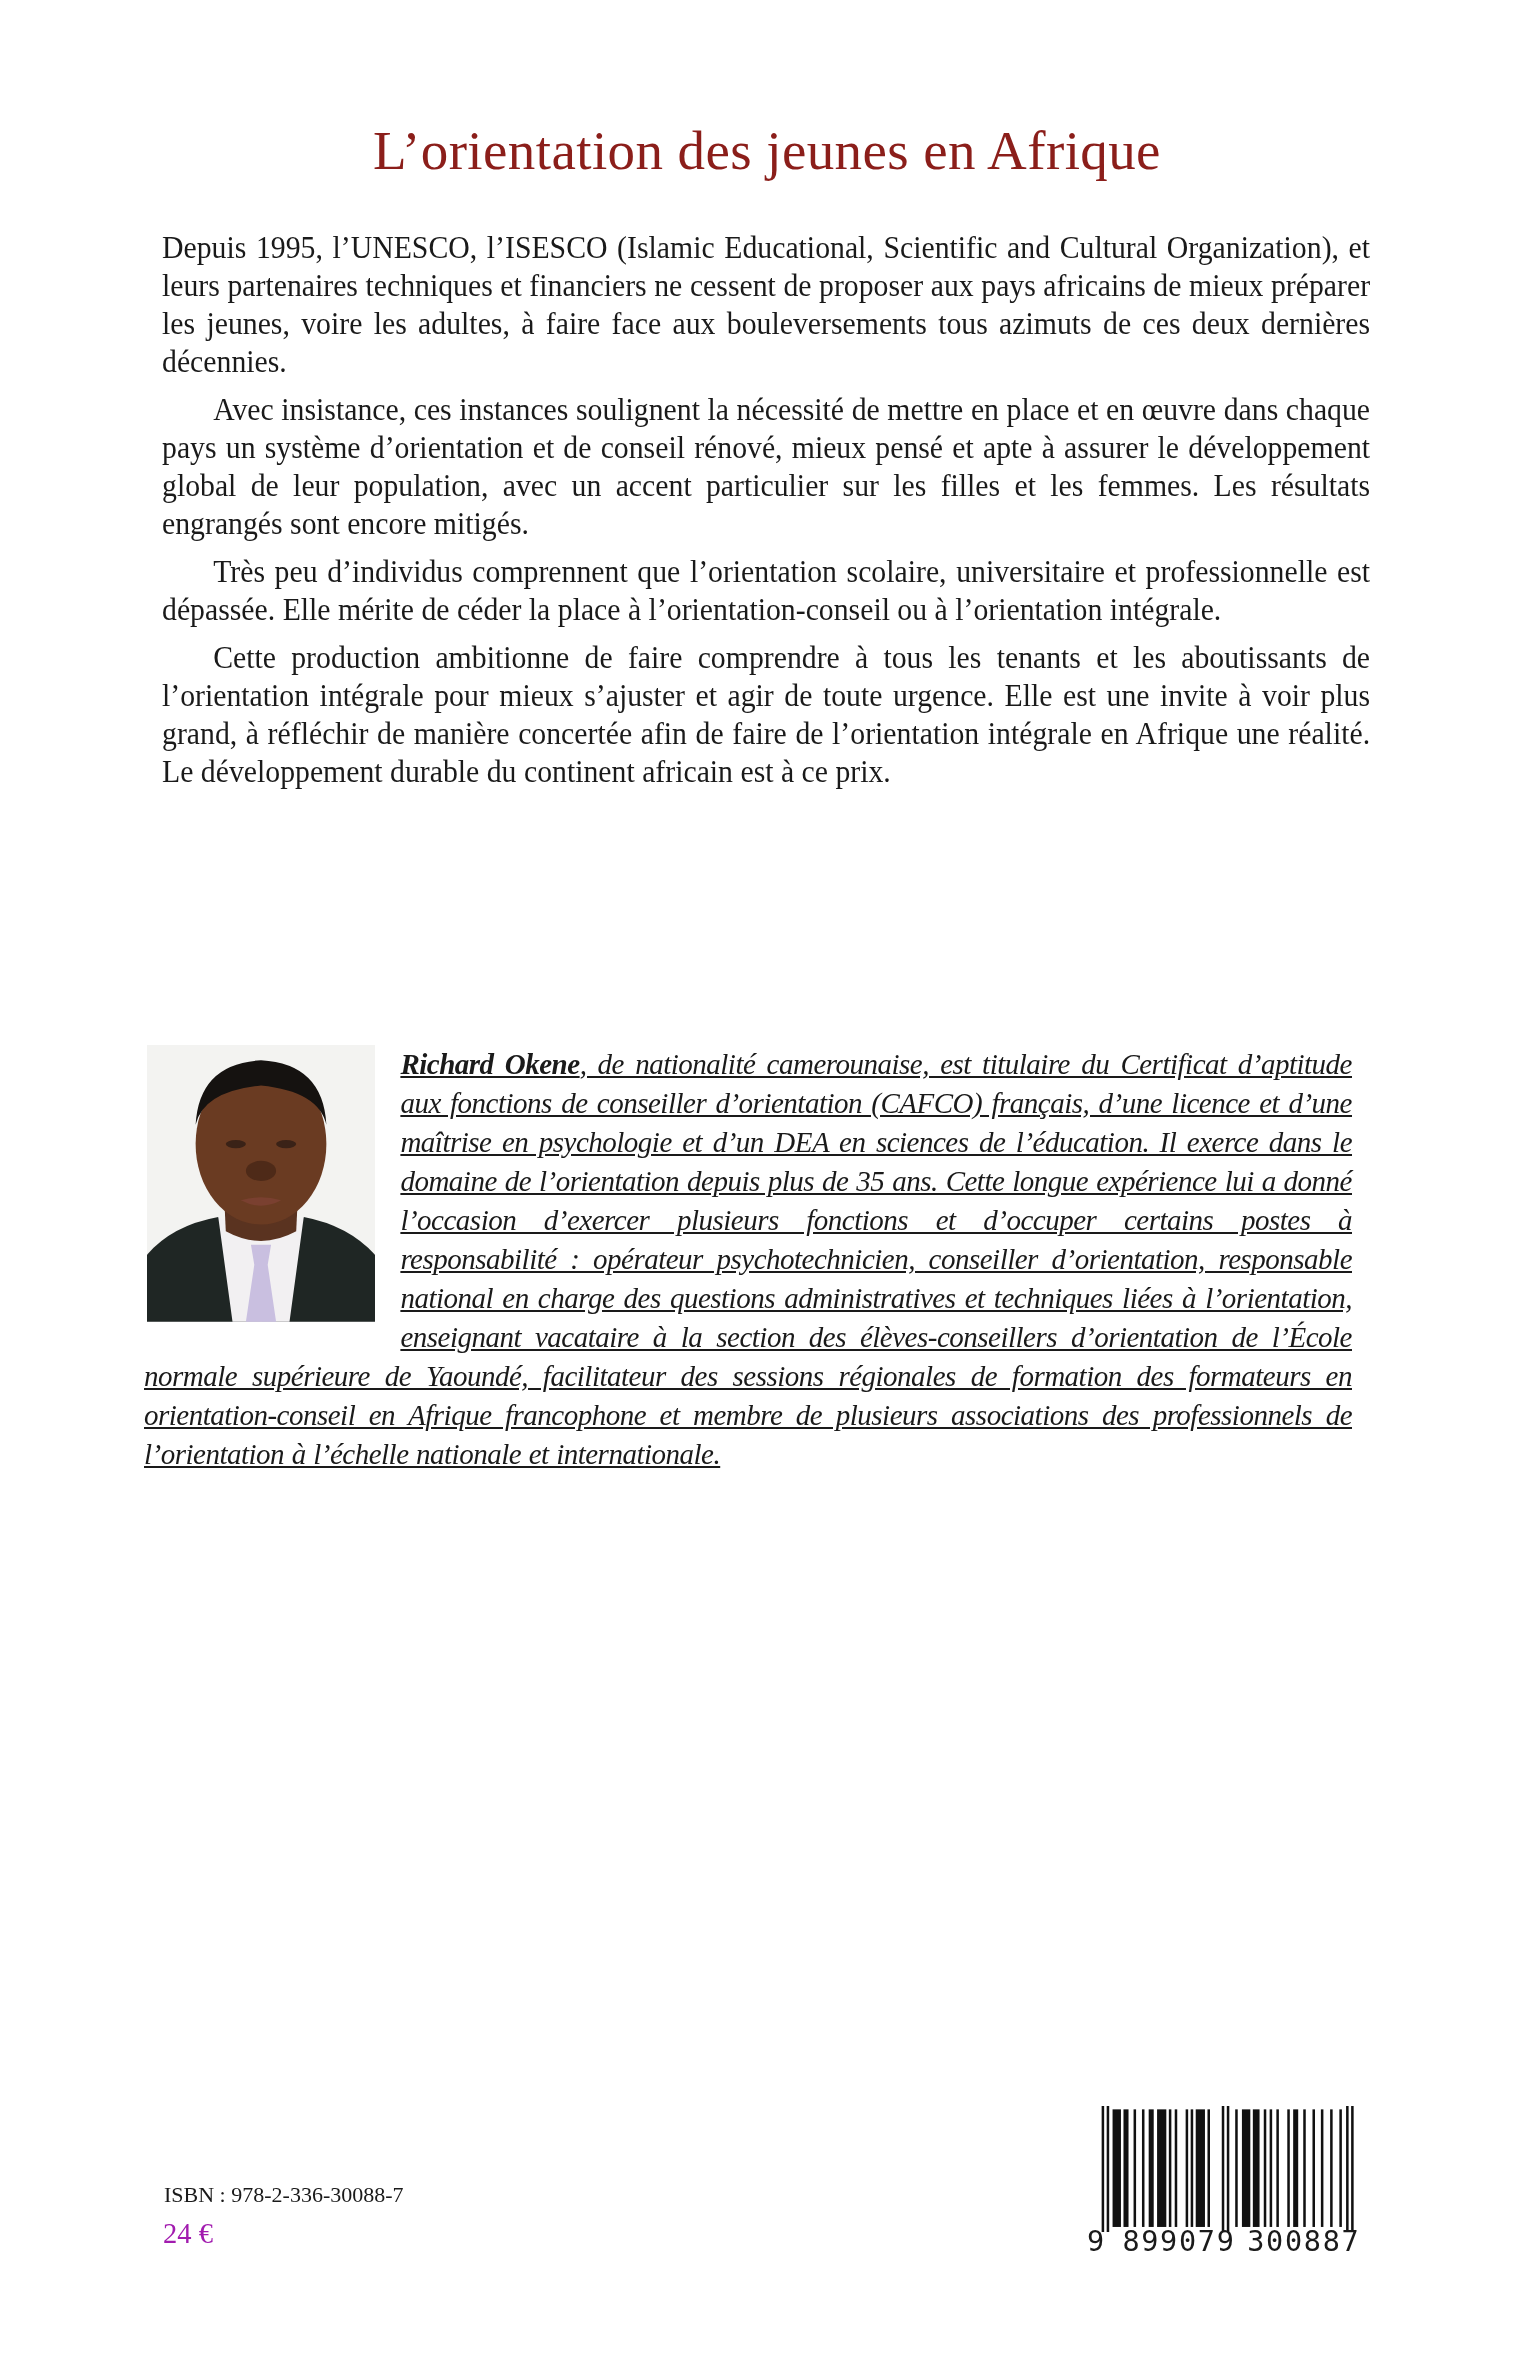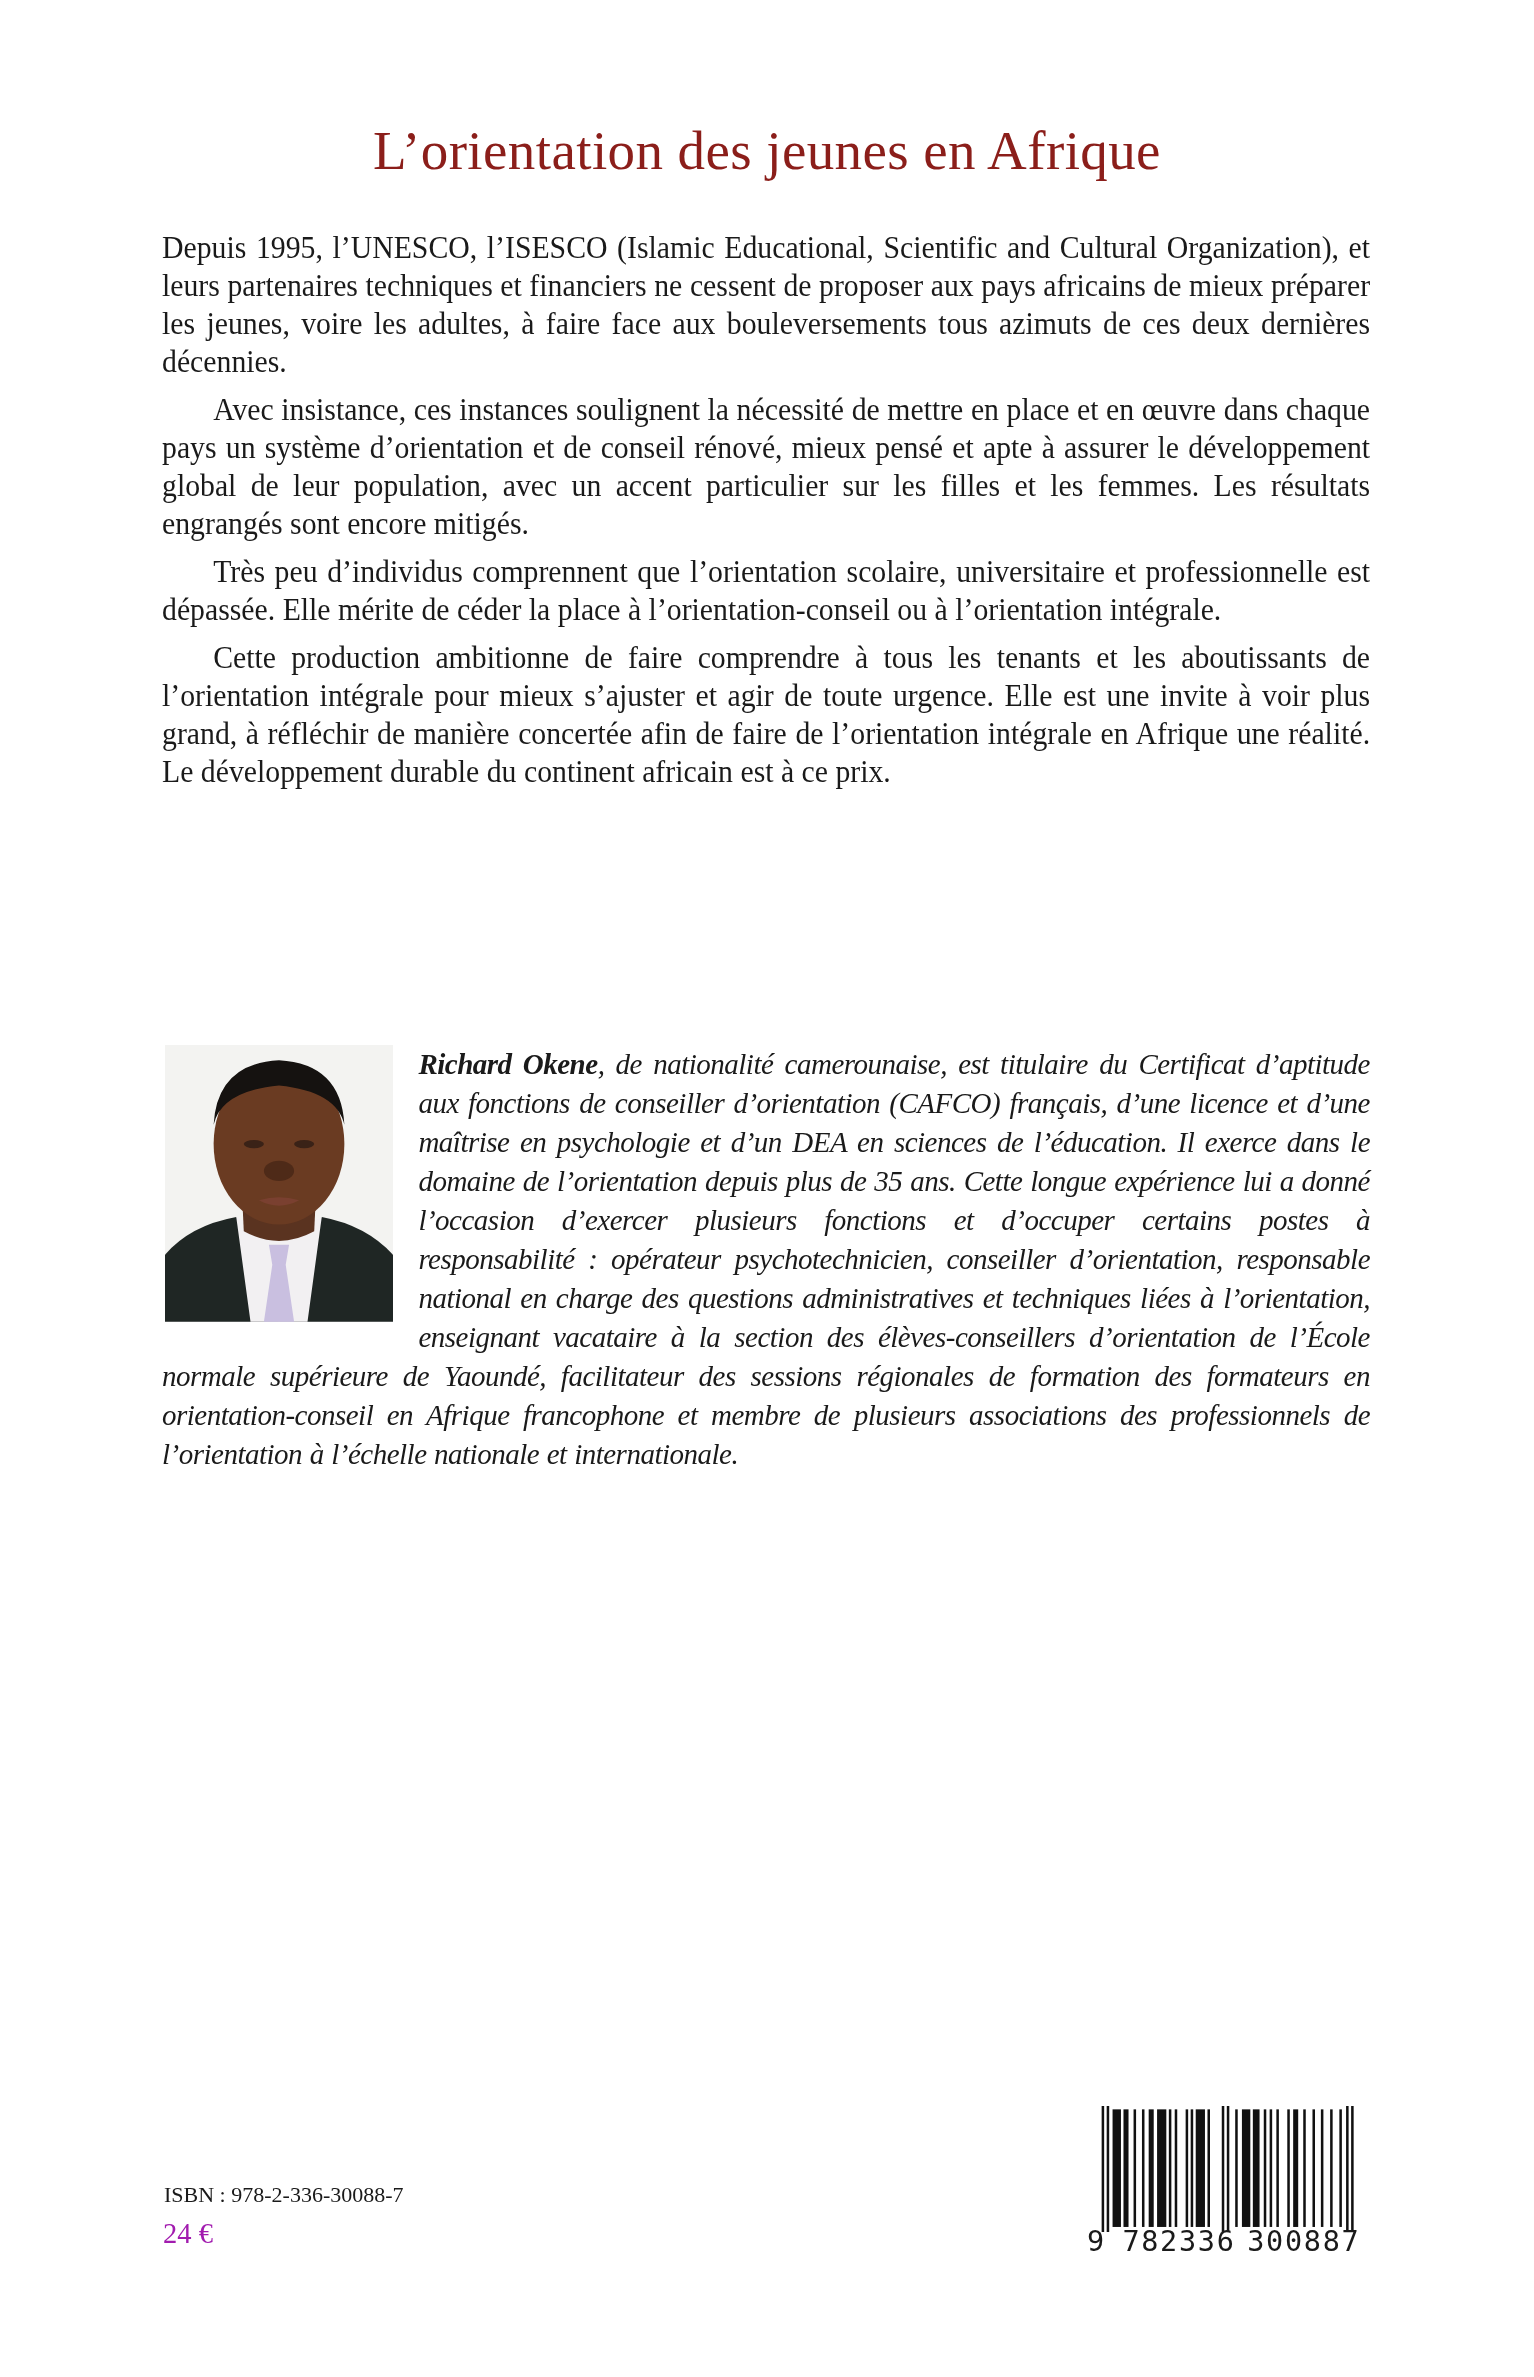--- a/index.html
+++ b/index.html
@@ -41,23 +41,24 @@
     .summary p {
       margin: 0 0 10px 0;
       text-align: justify;
       text-align-last: left;
     }
     .summary p.indent {
       text-indent: 55px;
     }
     .author-block {
       position: absolute;
-      left: 162px;
+      left: 144px;
       top: 1045px;
       width: 1208px;
+      text-decoration: underline;
     }
     .author-photo {
       float: left;
       width: 228px;
       height: 277px;
       margin: 0 25px 6.7px 3.4px;
       position: relative;
       overflow: hidden;
       background: #f4f4f2;
     }
@@ -195,16 +196,16 @@
       <rect x="276" y="4" width="3" height="140"></rect>
       <rect x="287" y="4" width="3" height="140"></rect>
       <rect x="298" y="4" width="3" height="140"></rect>
       <rect x="306" y="0" width="3" height="160"></rect>
       <rect x="312" y="0" width="3" height="160"></rect>
     </g>
   </svg>
 </div>
 <div class="barcode-digits">
   <span class="digit-lead">9</span>
-  <span class="digit-grp1">782336</span>
+  <span class="digit-grp1">899079</span>
   <span class="digit-grp2">300887</span>
 </div>
 
 
 </body></html>

